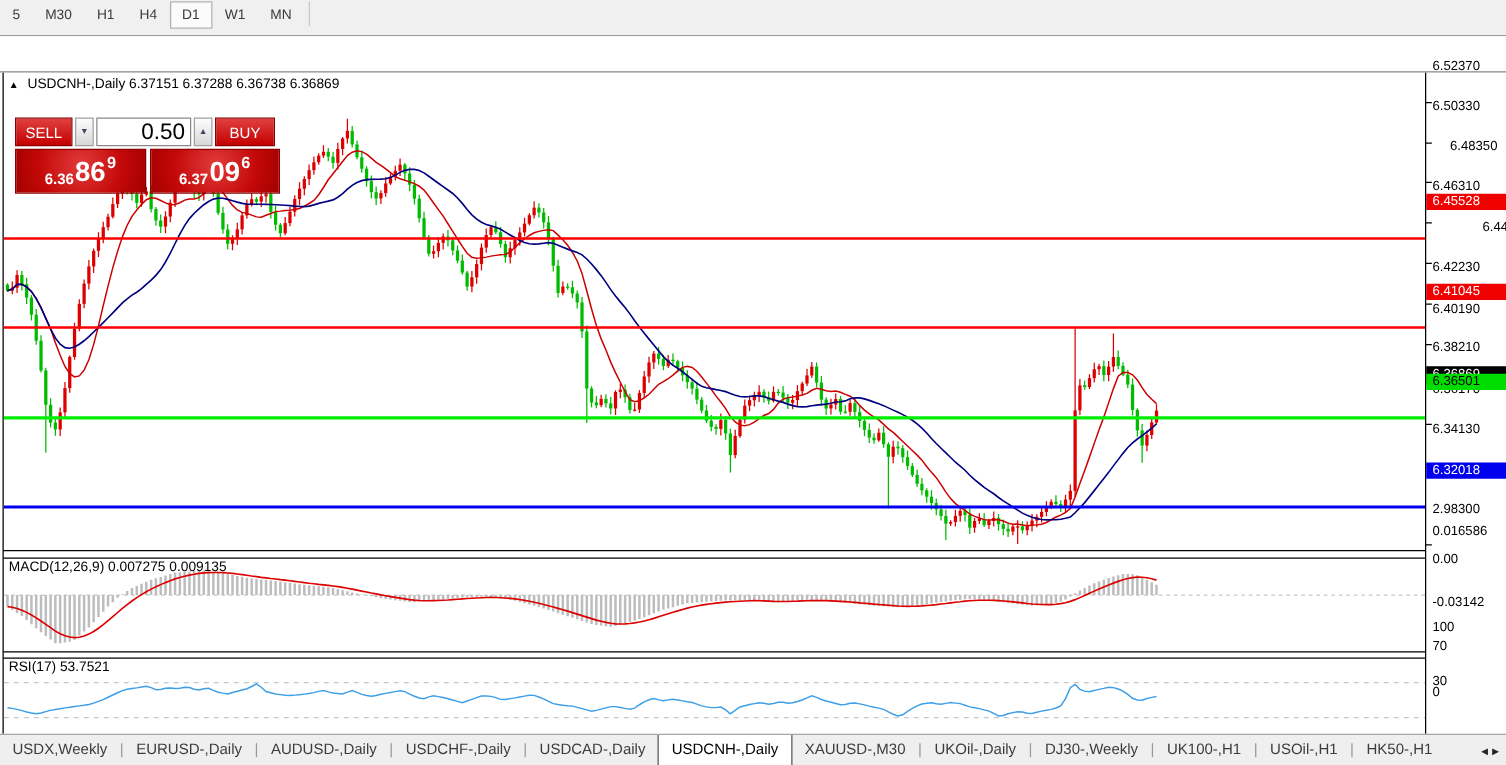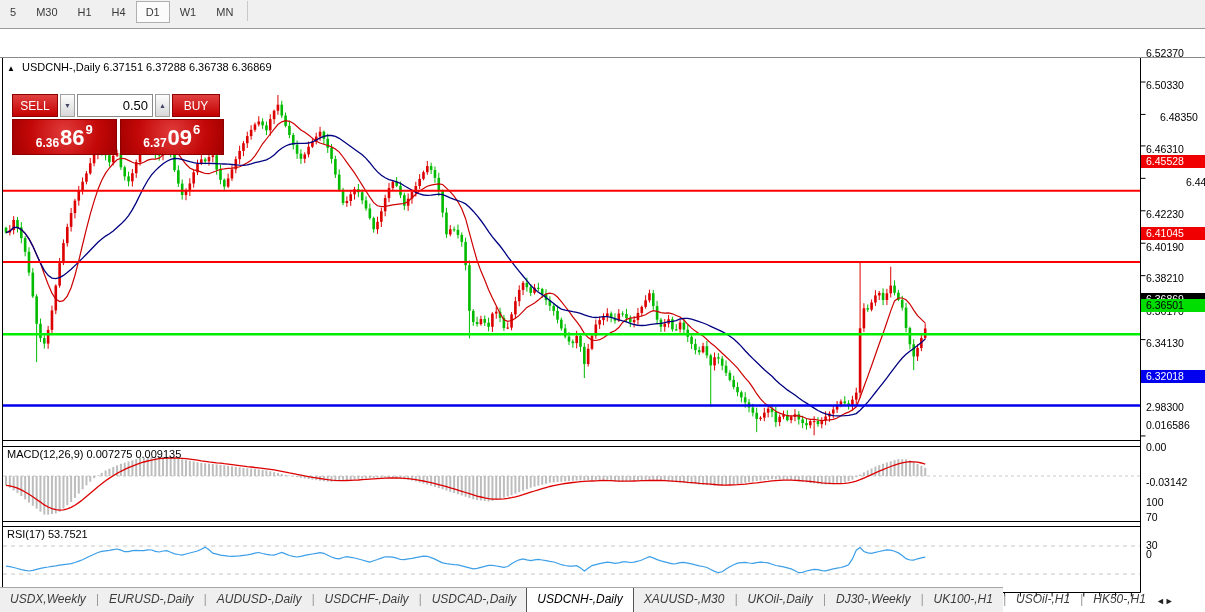--- a/index.html
+++ b/index.html
@@ -13,35 +13,35 @@
   
   #title-row{position:absolute;left:7px;top:32px;font-size:11px;color:#000;white-space:nowrap;}
   #title-row .tri{font-size:8px;margin-right:4px;}
   
   #trade{position:absolute;left:12px;top:45px;width:212px;margin-top:20px;}
   #trade-row1{display:flex;height:23px;}
   .trade-btn{background:linear-gradient(#e04040,#c40000);color:#fff;font-size:12px;text-align:center;line-height:22px;border:1px solid #8d0000;}
   #sell-btn{width:44px;}
   #buy-btn{width:46px;margin-left:2px;}
   .spin-btn{width:13px;background:linear-gradient(#fdfdfd,#d8d8d8);border:1px solid #a0a0a0;font-size:7px;color:#446;text-align:center;line-height:21px;margin-left:2px;}
-  #vol-input{width:66px;border:1px solid #8a8a8a;font-size:13px;text-align:right;padding:0 4px;margin-left:2px;font-family:"Liberation Sans",sans-serif;}
+  #vol-input{width:66px;border:1px solid #8a8a8a;font-size:18px;text-align:right;padding:0 4px;margin-left:2px;font-family:"Liberation Sans",sans-serif;}
   #trade-row2{display:flex;margin-top:2px;height:36px;}
   .px-box{width:104px;background:radial-gradient(circle at 50% 35%,#e13b3b 0%,#c40808 60%,#a30000 100%);border:1px solid #8d0000;color:#fff;display:flex;align-items:flex-end;justify-content:center;padding-bottom:1px;}
   .px-box+.px-box{margin-left:3px;}
   .px-small{font-size:12px;font-weight:bold;margin-bottom:3px;}
   .px-big{font-size:22px;font-weight:bold;line-height:30px;margin:0 1px;}
   .px-sup{font-size:13px;font-weight:bold;align-self:flex-start;margin-top:2px;}
   
   .ind-label{position:absolute;font-size:11px;color:#000;white-space:nowrap;}
   
   .ax-label{position:absolute;left:1146px;font-size:10.5px;color:#000;white-space:nowrap;}
   .badge{position:absolute;left:1141px;width:63px;height:13px;font-size:10.5px;line-height:13px;padding-left:5px;white-space:nowrap;}
   .date-label{position:absolute;top:570px;font-size:10.5px;color:#000;white-space:nowrap;}
   
-  #tabbar{position:absolute;left:0;top:587px;width:1003px;height:25px;background:#efefef;border-top:1px solid #a8a8a8;display:flex;align-items:stretch;font-size:12px;color:#3c3c3c;font-style:italic;}
+  #tabbar{position:absolute;left:0;top:587px;width:1205px;height:25px;background:#efefef;border-top:1px solid #a8a8a8;display:flex;align-items:stretch;font-size:12px;color:#3c3c3c;}
   .tab{padding:4px 10px 0 10px;white-space:nowrap;cursor:default;}
   .tab.active{background:#fff;border-left:1px solid #555;border-right:1px solid #555;border-bottom:1px solid #555;color:#000;}
   .tab-sep{color:#999;padding-top:4px;}
   #tab-scroll{margin-left:auto;display:flex;align-items:center;padding-right:4px;color:#222;font-size:9px;}
   svg{position:absolute;left:0;top:0;}
 </style>
 </head>
 <body>
 
 <div id="app">

